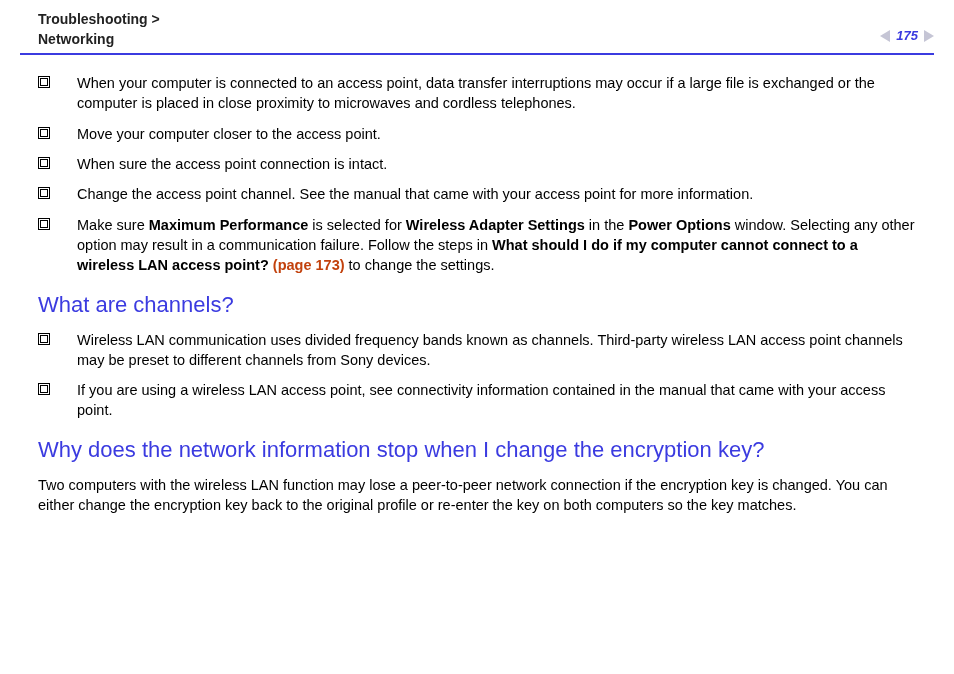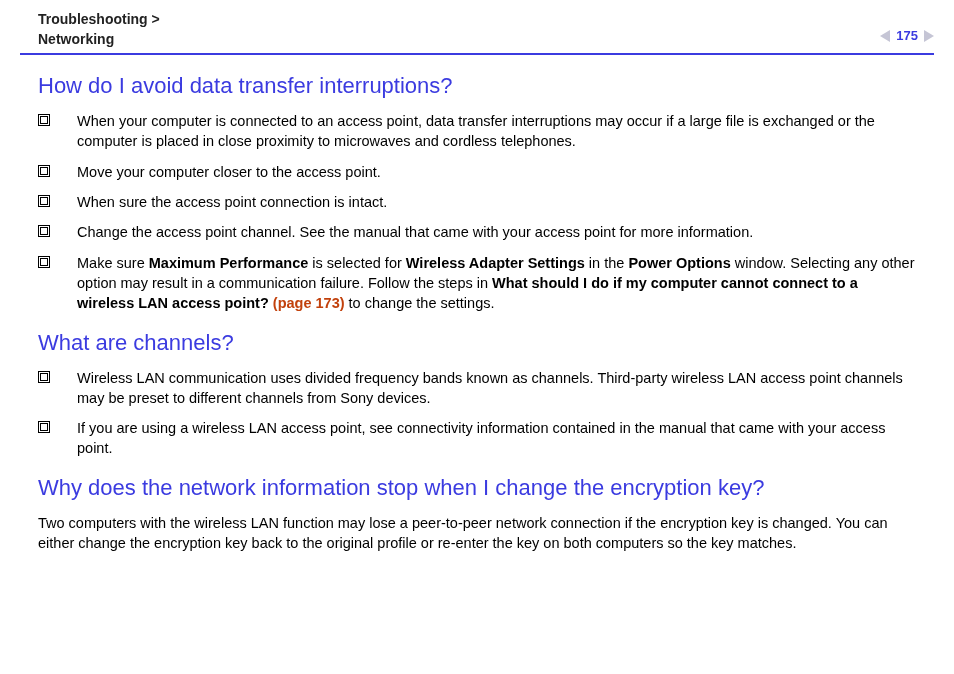--- a/index.html
+++ b/index.html
@@ -46,20 +46,21 @@
       width: 0;
       height: 0;
       border-top: 6px solid transparent;
       border-bottom: 6px solid transparent;
       border-left: 10px solid #c5c5d5;
       cursor: pointer;
     }
     .page-num {
       font-size: 13px;
       font-weight: bold;
+      font-style: italic;
       color: #3b3be0;
       padding: 0 3px;
     }
     .header-rule {
       border: none;
       border-top: 2px solid #3b3be0;
       margin: 0 20px 18px 20px;
     }
     .content {
       padding: 0 38px 0 38px;
@@ -120,21 +121,20 @@
     <div class="nav-arrow-left"></div>
     <span class="page-num">175</span>
     <div class="nav-arrow-right"></div>
   </div>
 </div>
 <hr class="header-rule">
 
 <div class="content">
 
   <div class="section">
-    <h2>How do I avoid data transfer interruptions?</h2>
 
     <div class="list-item">
       <span class="bullet-icon">
         <svg width="12" height="12" viewBox="0 0 12 12">
             <rect x="0.5" y="0.5" width="11" height="11" fill="none" stroke="#000" stroke-width="1"></rect>
             <rect x="2.5" y="2.5" width="7" height="7" fill="none" stroke="#000" stroke-width="1"></rect>
           </svg>
       </span>
       <span class="item-text">When your computer is connected to an access point, data transfer interruptions may occur if a large file is exchanged or the computer is placed in close proximity to microwaves and cordless telephones.</span>
     </div>

